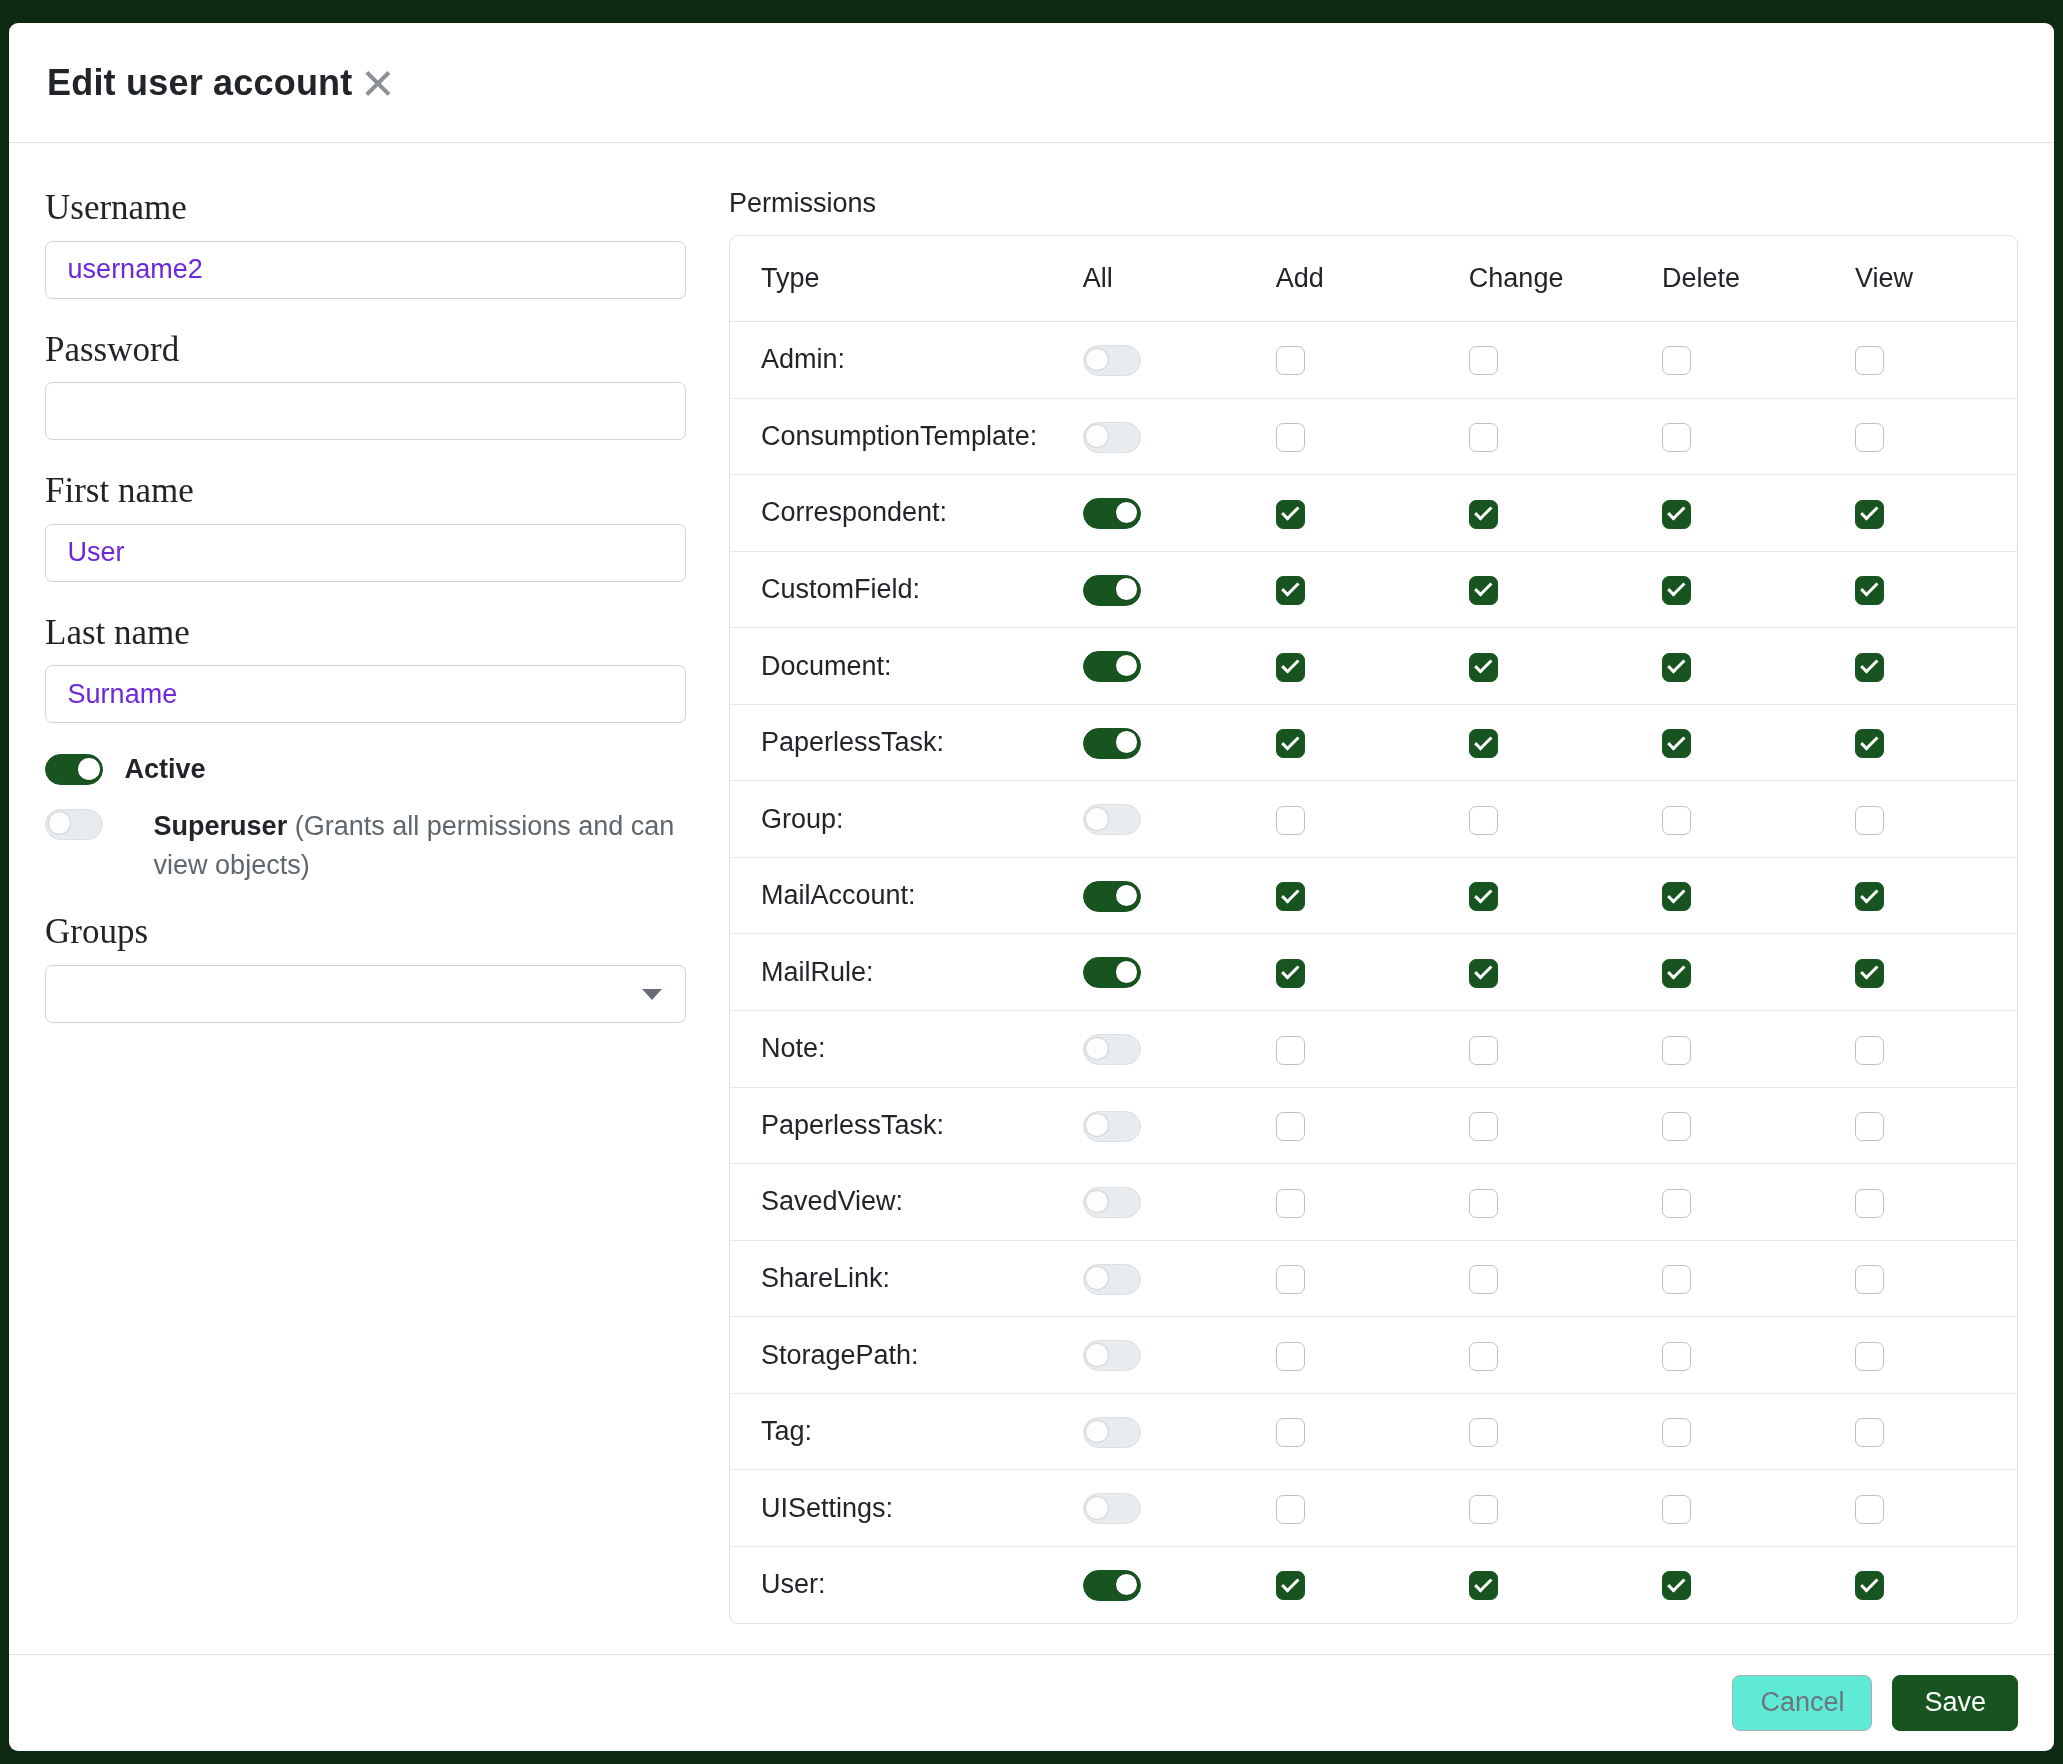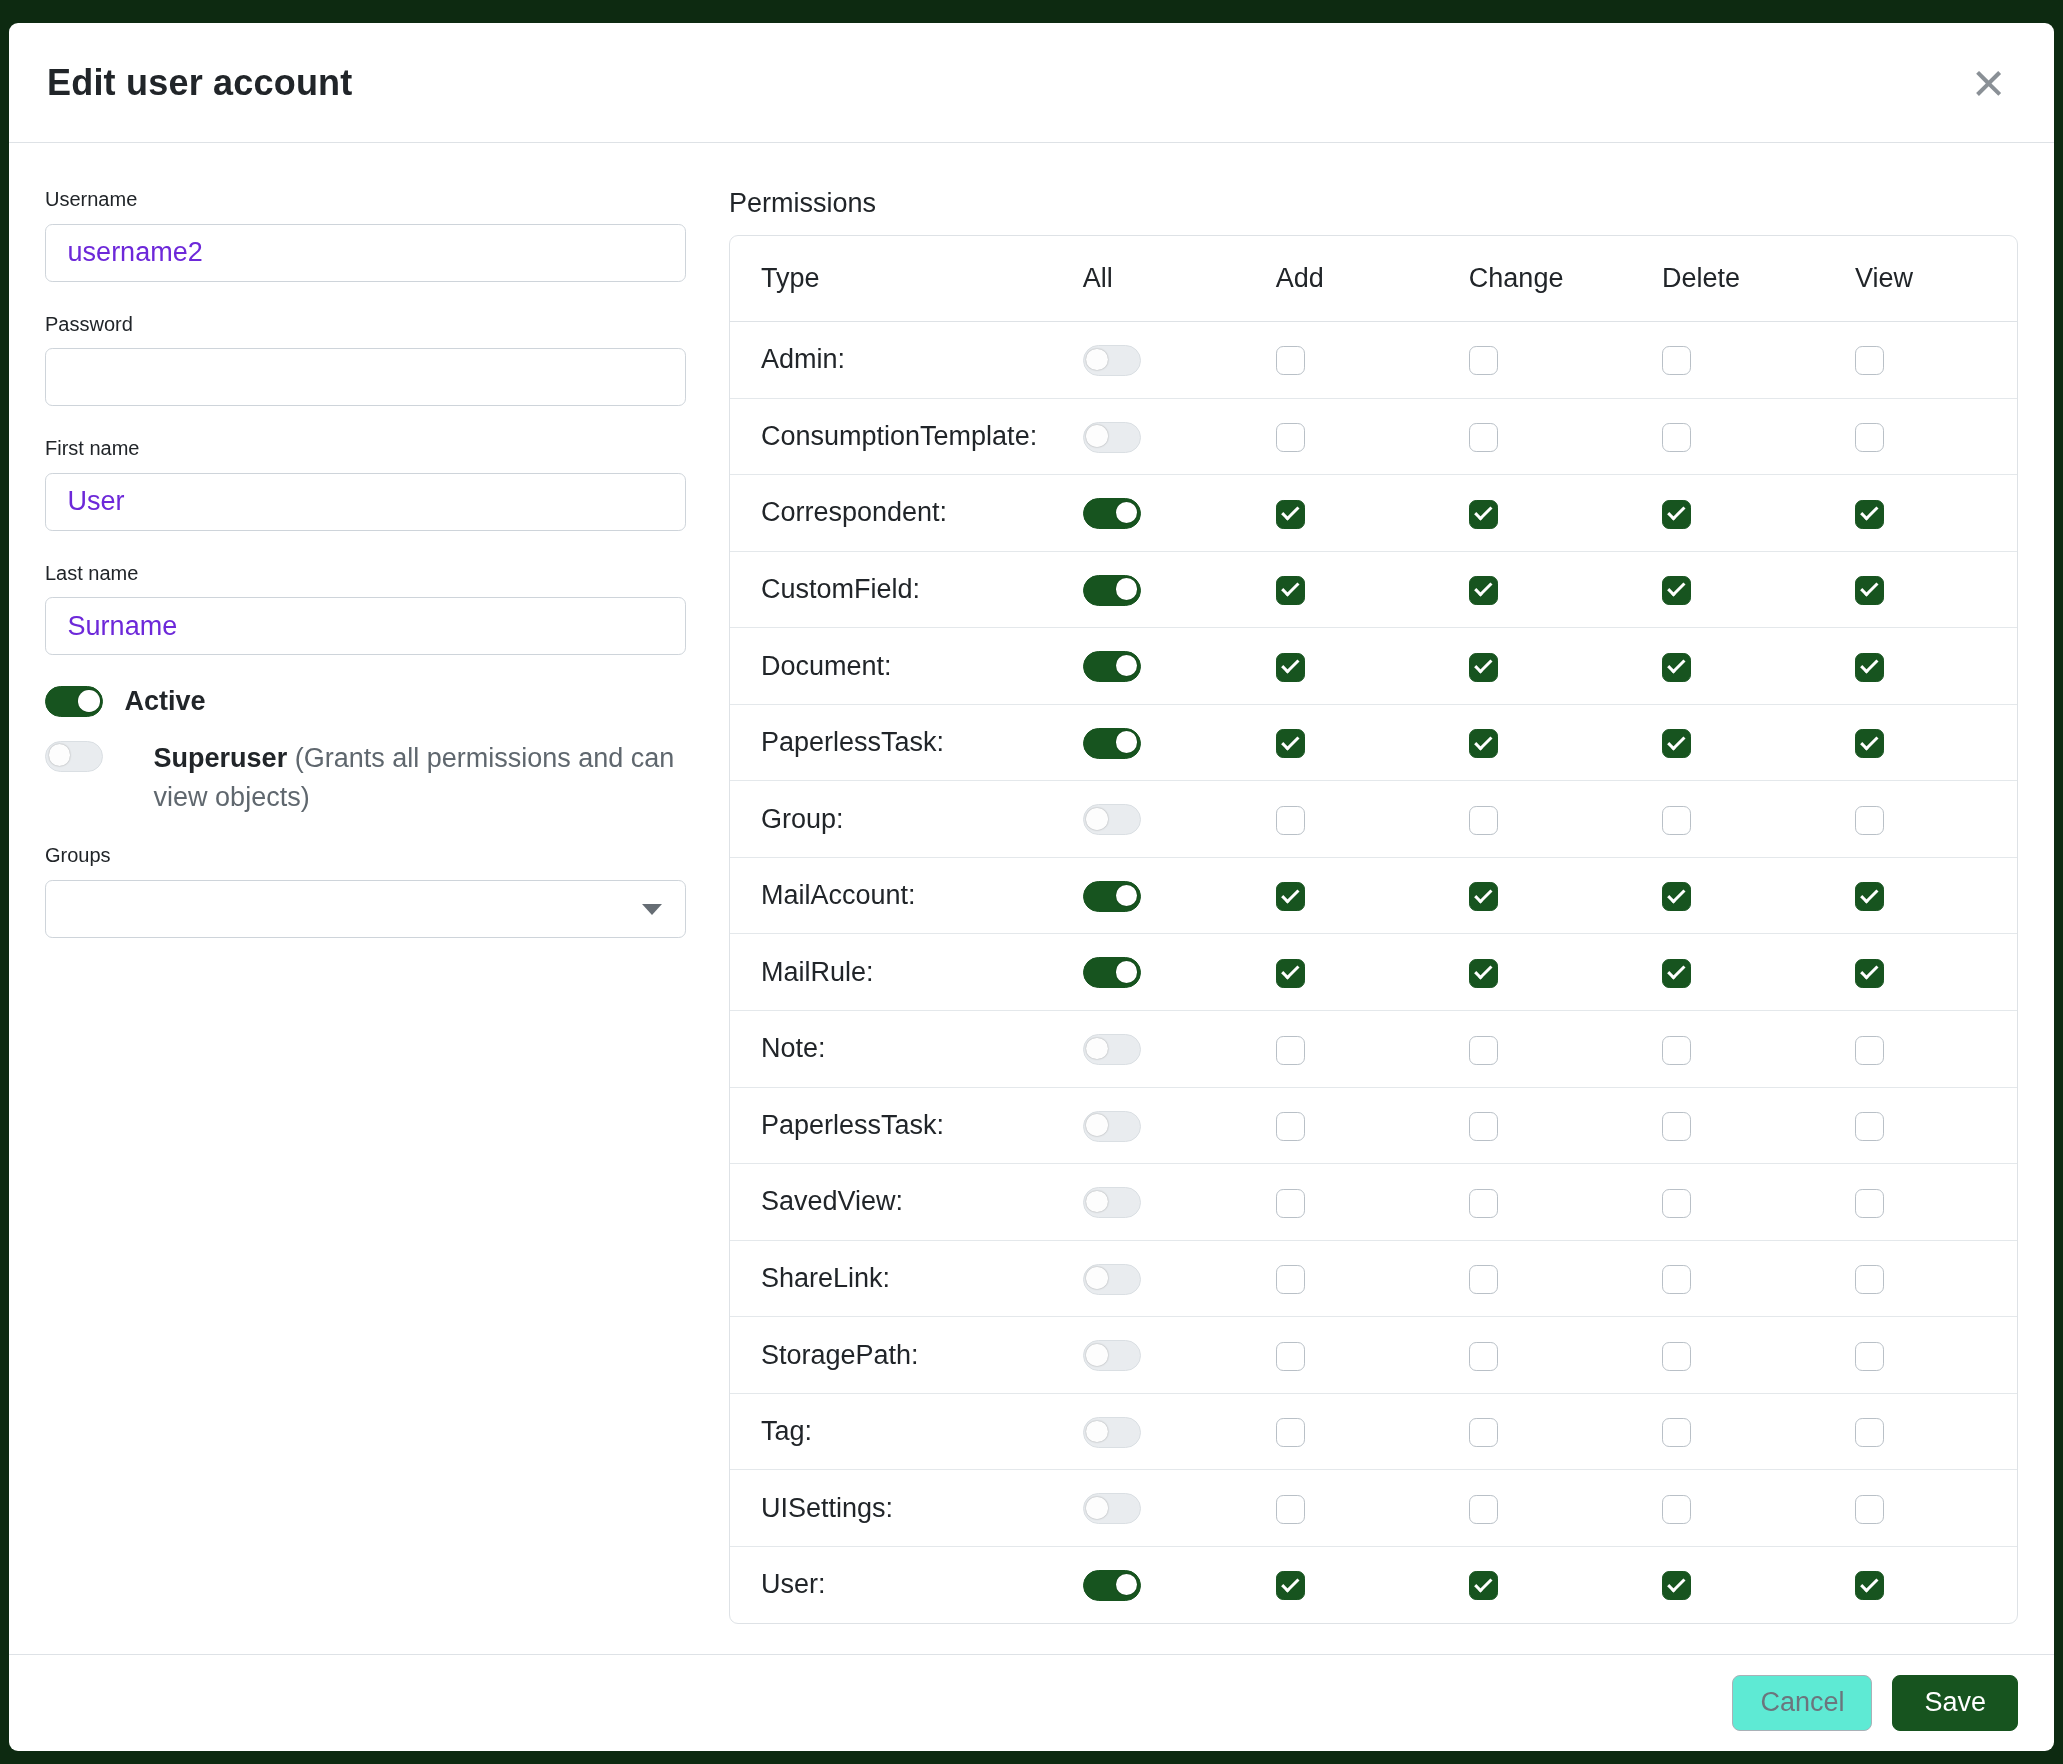--- a/index.html
+++ b/index.html
@@ -12,21 +12,21 @@
     overflow:hidden;
   }
   .modal {
     position:absolute; left:9px; right:9px; top:23.4px; bottom:12.6px;
     background:#fff; border-radius:9px;
     display:flex; flex-direction:column;
     overflow:hidden;
   }
   
   .modal-header {
-    display:flex; align-items:center; justify-content:space-between;
+    display:flex; align-items:center; 
     padding:32px 40px 31px 38px;
     border-bottom:1.8px solid #dee2e6;
     flex:0 0 auto;
   }
   .modal-title { font-size:36px; font-weight:700; letter-spacing:0.2px; }
   .close-btn {
     background:none; border:none; cursor:pointer;
     font-size:56px; line-height:0.8; font-weight:300; color:#8a9096;
     padding:5.4px 9px;
     font-family:"Liberation Sans","DejaVu Sans",sans-serif;
@@ -35,21 +35,21 @@
   .modal-body {
     flex:1 1 auto;
     display:flex; gap:43px;
     padding:45px 36px 0 36px;
     overflow:hidden;
   }
   .left-col { width:641px; flex:0 0 auto; }
   .right-col { flex:1 1 auto; }
 
   .form-group { margin-bottom:31px; }
-  .form-label { display:block; font-size:20px; margin-bottom:12.6px; color:#212529; }
+  .form-label { display:block; font-size:35px; margin-bottom:12.6px; color:#212529;font-family:Liberation Serif, serif; }
   .text-input, .select-box {
     width:100%; height:58px;
     border:1.8px solid #ced4da; border-radius:7.2px;
     font-size:27px; color:#6d28d9; padding:0 21.6px;
     background:#fff; outline:none;
     font-family:"Liberation Sans","DejaVu Sans",sans-serif;
   }
   .select-box { position:relative; cursor:pointer; }
   .caret {
     position:absolute; right:23.4px; top:50%; margin-top:-4.5px;

